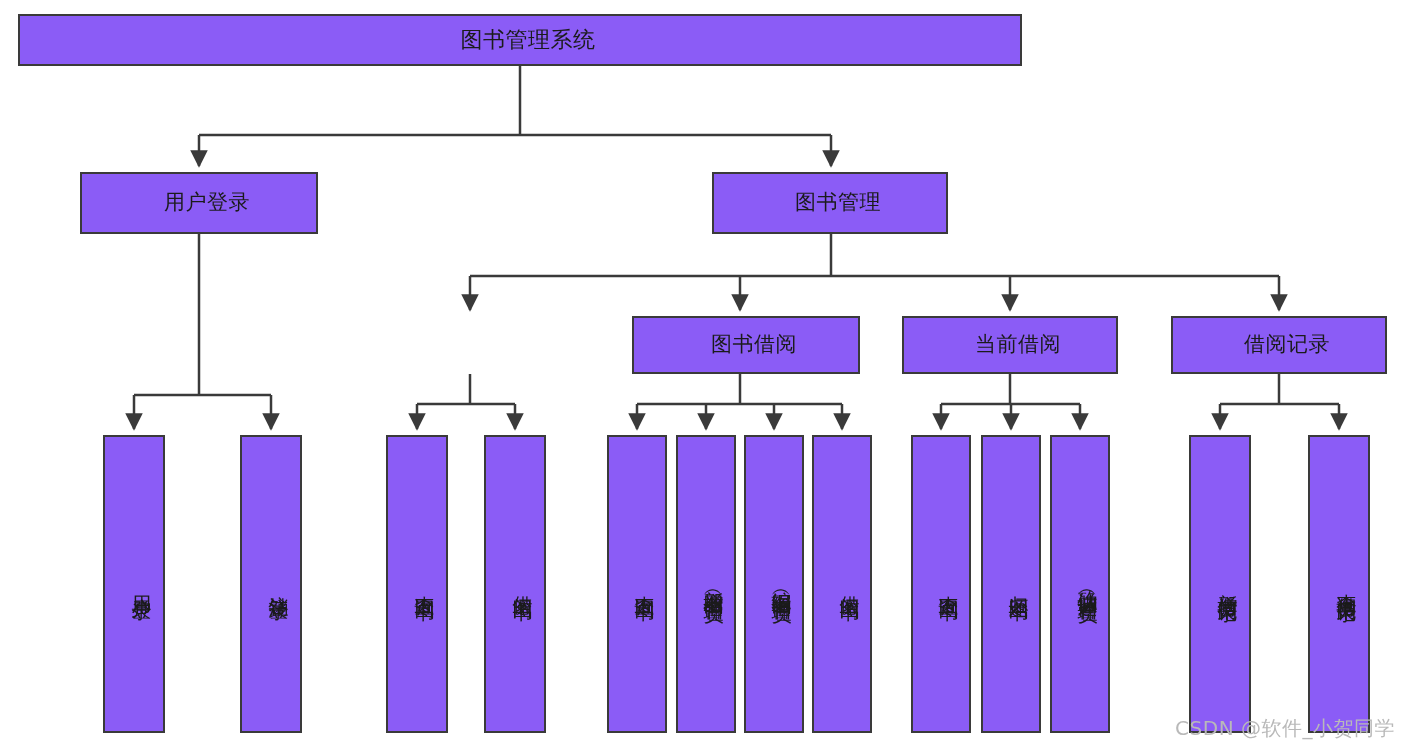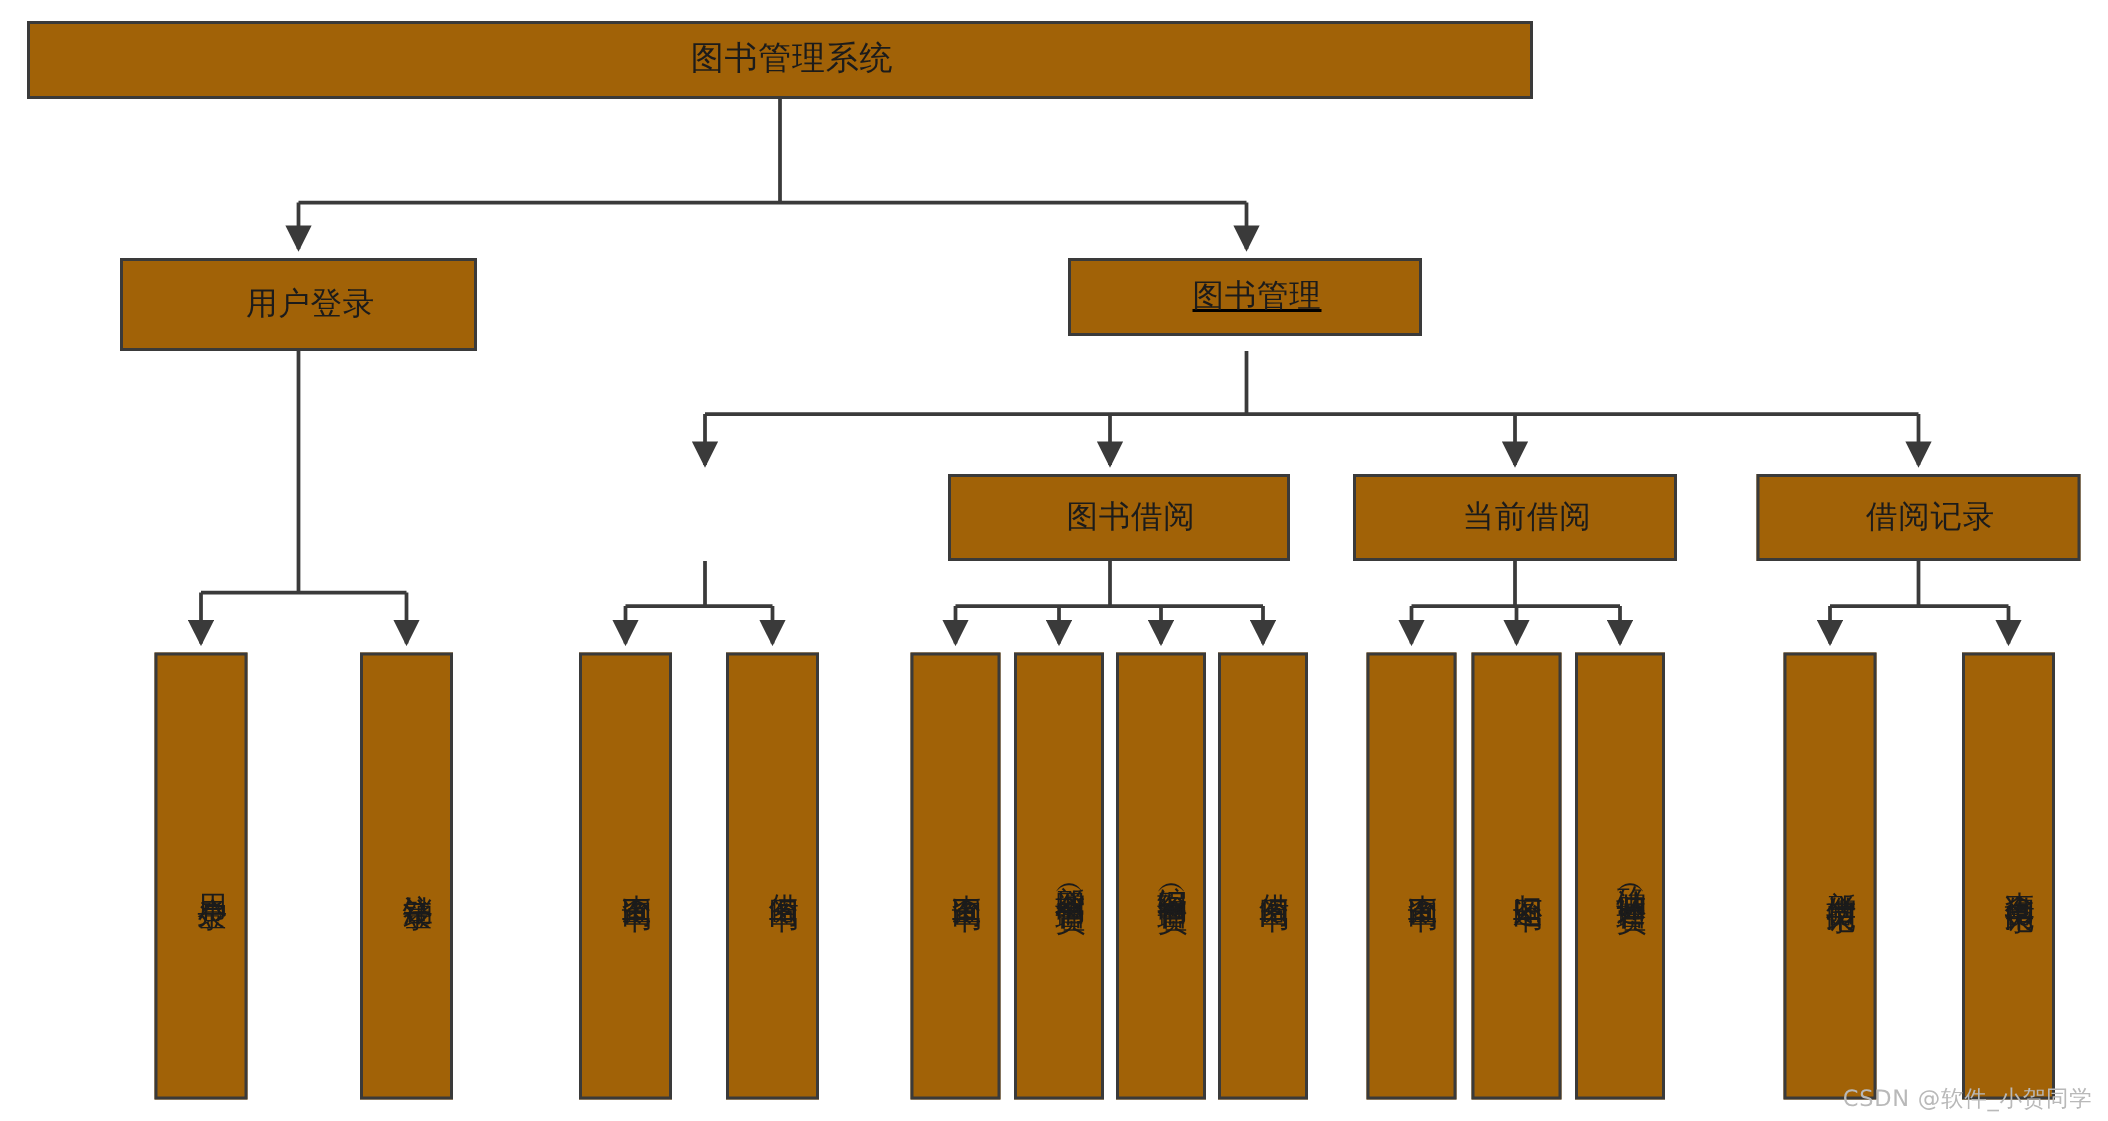--- a/index.html
+++ b/index.html
@@ -20,21 +20,21 @@
   #diagram-svg {
     position: absolute;
     left: 0;
     top: 0;
     width: 1405px;
     height: 747px;
   }
   .node-box {
     position: absolute;
     box-sizing: border-box;
-    background: #a16207;
+    background: #8b5cf6;
     border: 2px solid #3a3a3a;
     display: flex;
     align-items: center;
     justify-content: center;
     padding-left: 16px;
   }
   .node-label {
     color: #1b1b1b;
     font-size: 21px;
     line-height: 1.12;
@@ -48,21 +48,21 @@
     font-size: 20px;
     letter-spacing: 2px;
     line-height: 1.0;
   }
   .level-root .node-label { font-size: 22px; }
   .watermark {
     position: absolute;
     right: 10px;
     bottom: 5px;
     color: #b9b9b9;
-    font-size: 15px;
+    font-size: 20px;
     letter-spacing: 0.5px;
     white-space: nowrap;
     pointer-events: none;
   }
 </style>
 </head>
 <body>
 
 <div id="canvas">
 
@@ -116,21 +116,21 @@
     </g>
   </svg>
 
   <div class="node-box level-root" style="left:18px; top:14px; width:1004px; height:52px;">
     <span class="node-label">图书管理系统</span>
   </div>
 
   <div class="node-box level-2" style="left:80px; top:172px; width:238px; height:62px;">
     <span class="node-label">用户登录</span>
   </div>
-  <div class="node-box level-2" style="left:712px; top:172px; width:236px; height:52px;text-decoration:underline;">
+  <div class="node-box level-2" style="left:712px; top:172px; width:236px; height:62px;">
     <span class="node-label">图书管理</span>
   </div>
 
   <div class="node-box level-3" style="left:632px; top:316px; width:228px; height:58px;">
     <span class="node-label">图书借阅</span>
   </div>
   <div class="node-box level-3" style="left:902px; top:316px; width:216px; height:58px;font-family:Liberation Serif, serif;">
     <span class="node-label">当前借阅</span>
   </div>
   <div class="node-box level-3" style="left:1171px; top:316px; width:216px; height:58px;">

